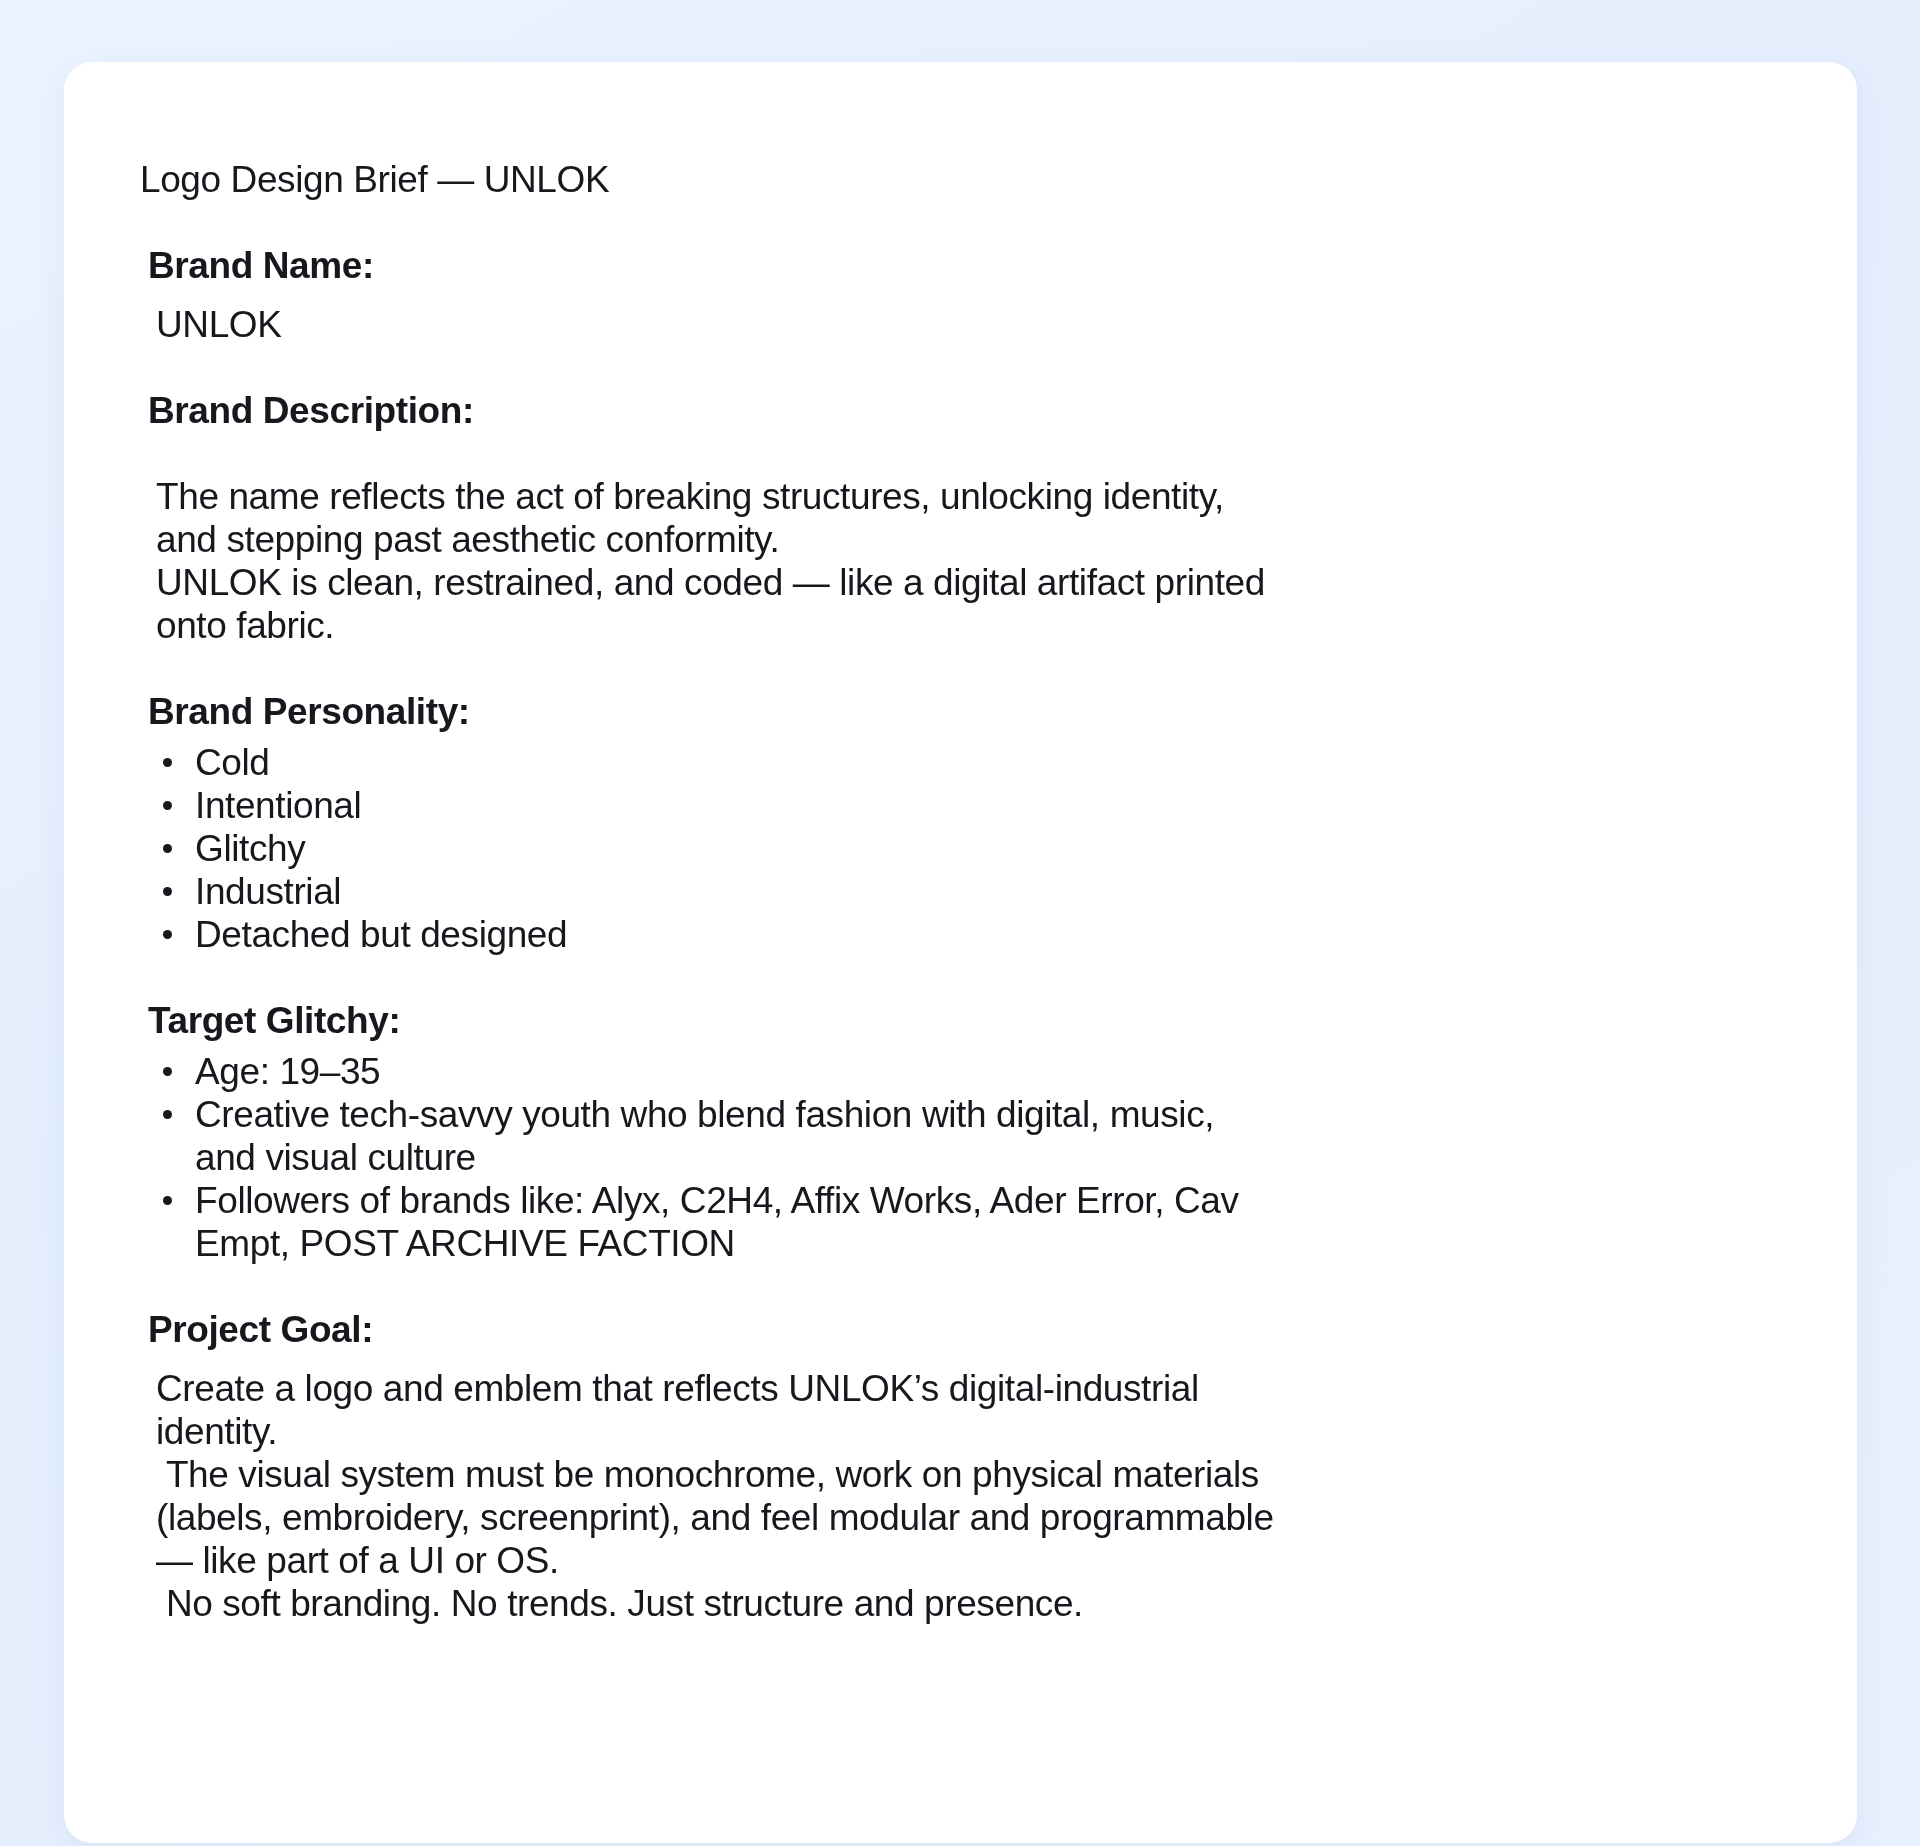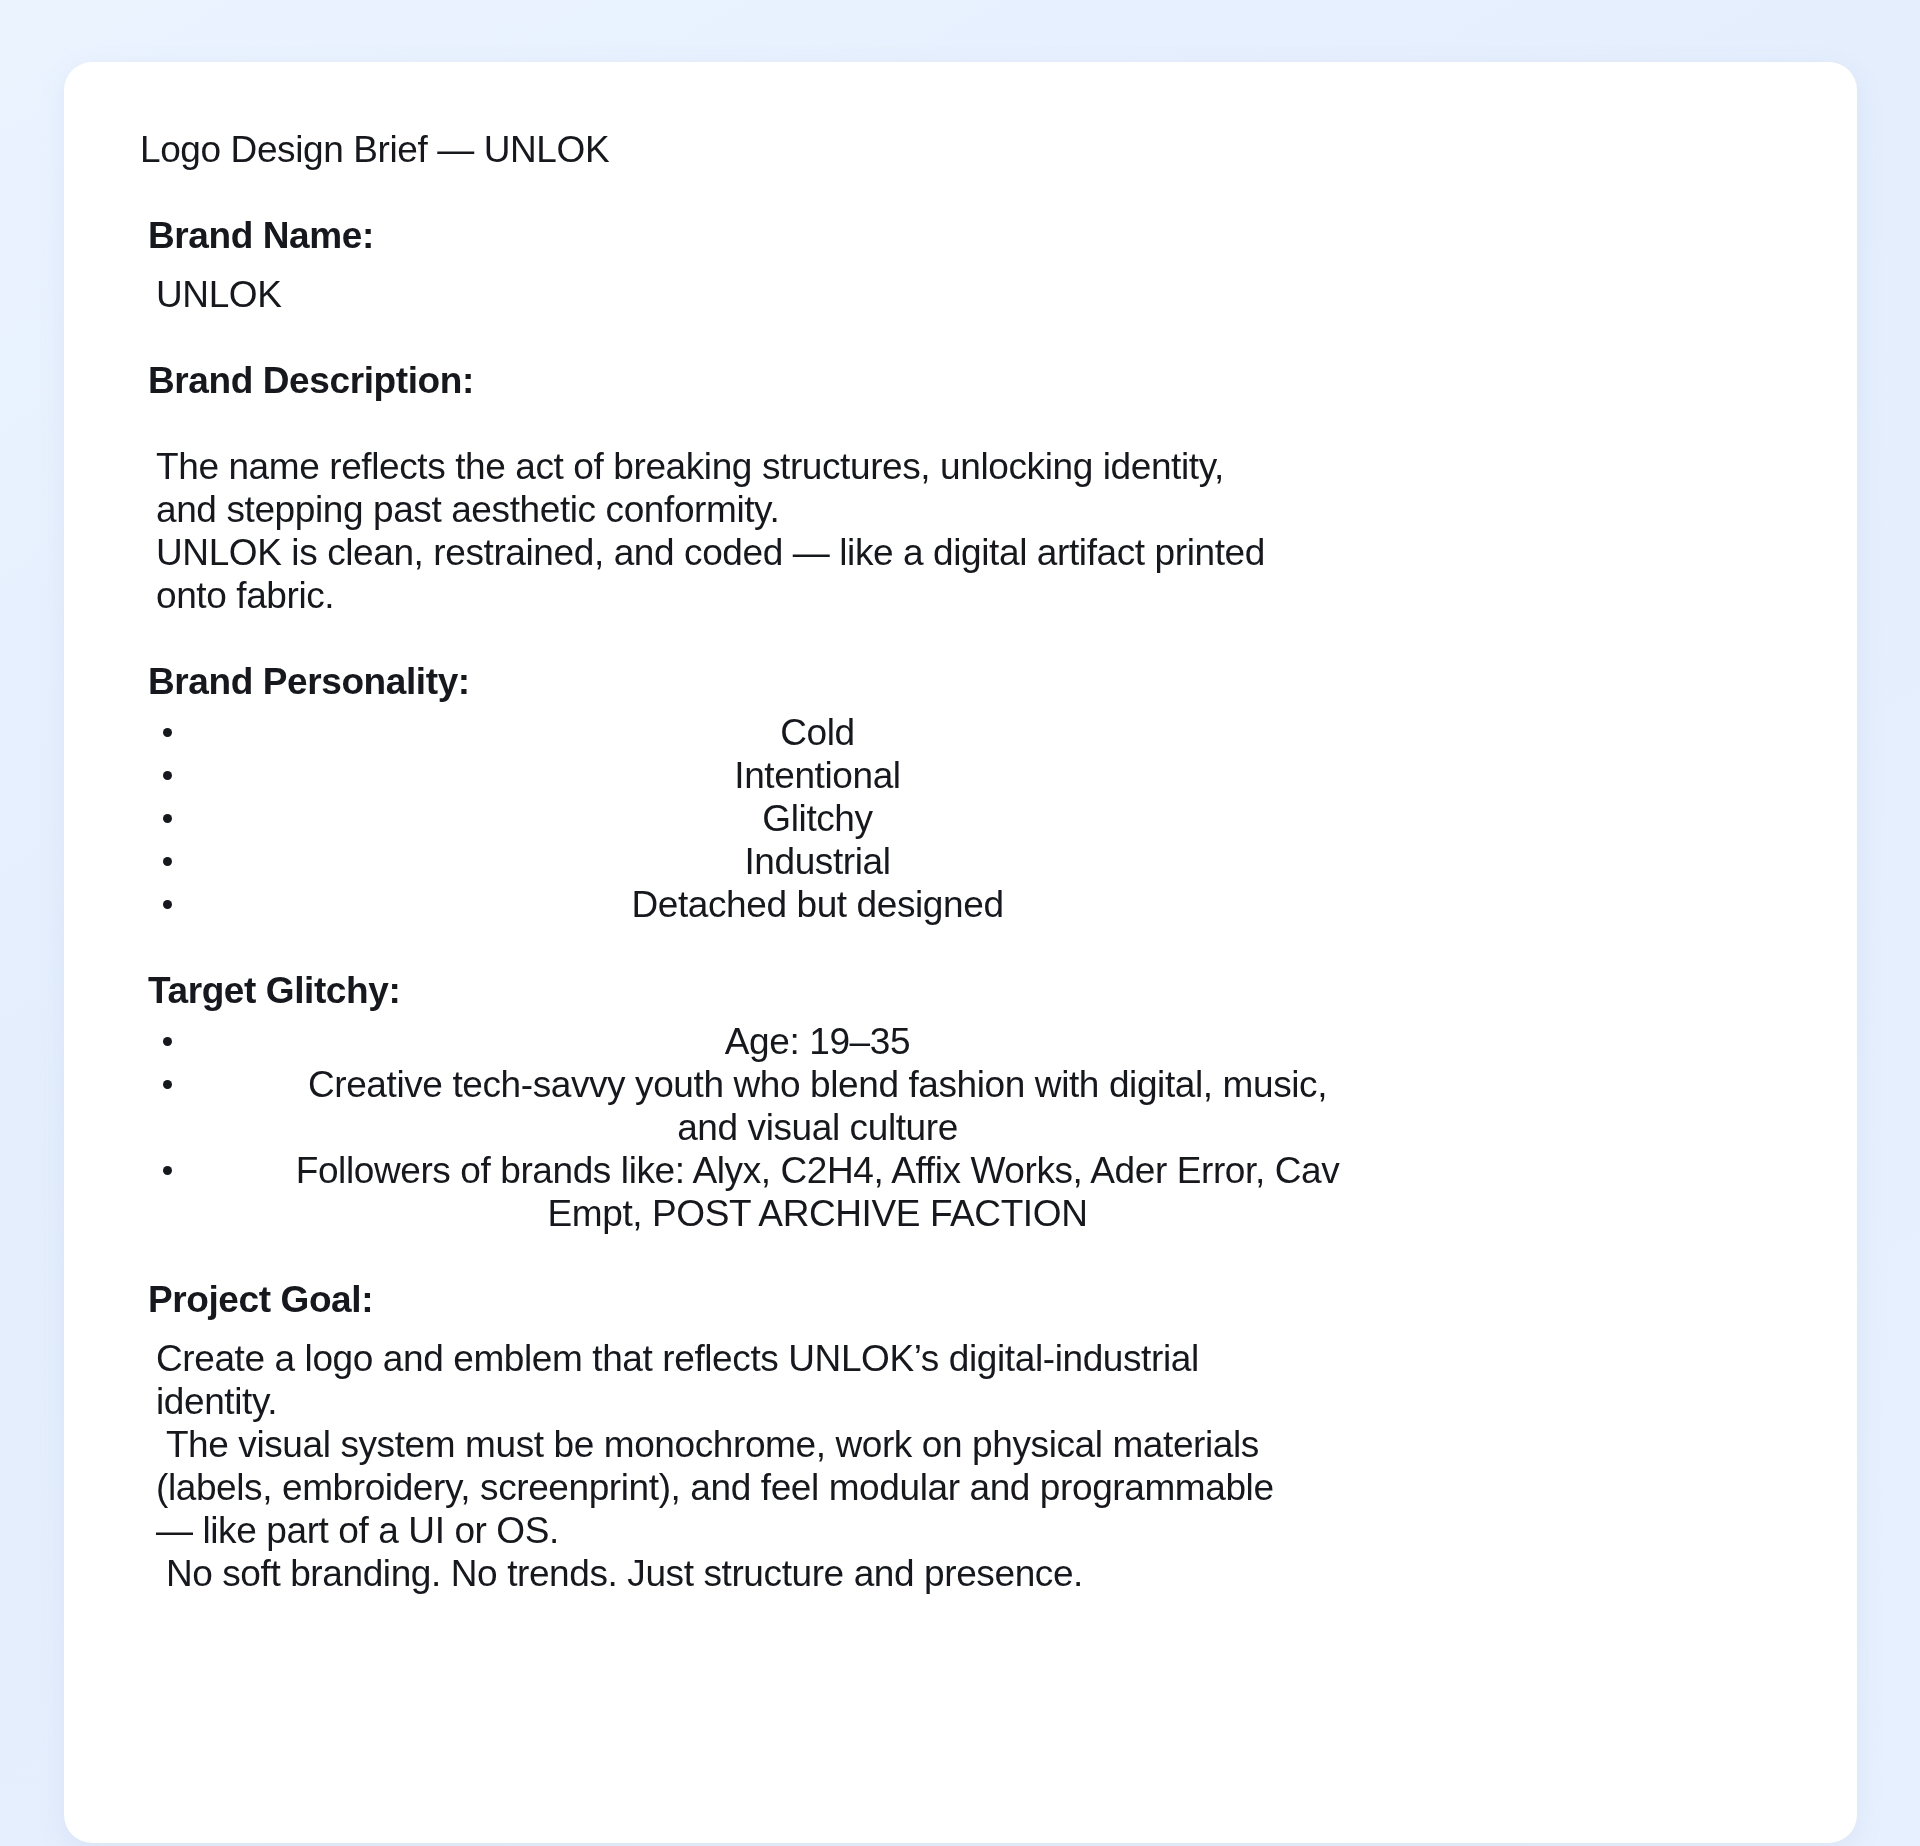--- a/index.html
+++ b/index.html
@@ -24,21 +24,21 @@
     top: 62px;
     width: 1793px;
     height: 1781px;
     background: #ffffff;
     border-radius: 28px;
     box-shadow: 0 8px 28px rgba(110, 140, 190, 0.10);
   }
   .doc {
     position: absolute;
     left: 76px;
-    top: 66px;
+    top: 96px;
     width: 1300px;
     color: #16181d;
     font-size: 37px;
     line-height: 43px;
     letter-spacing: -0.4px;
   }
   .doc-title {
     margin: 0;
     font-weight: 400;
   }
@@ -59,21 +59,20 @@
     margin-top: 43px;
   }
   ul.bullets {
     list-style: none;
     margin: 0;
     padding: 0;
   }
   ul.bullets li {
     position: relative;
     padding-left: 55px;
-    text-align: center;
   }
   .dot {
     position: absolute;
     left: 23px;
     top: 17px;
     width: 9px;
     height: 9px;
     border-radius: 50%;
     background: #16181d;
   }

